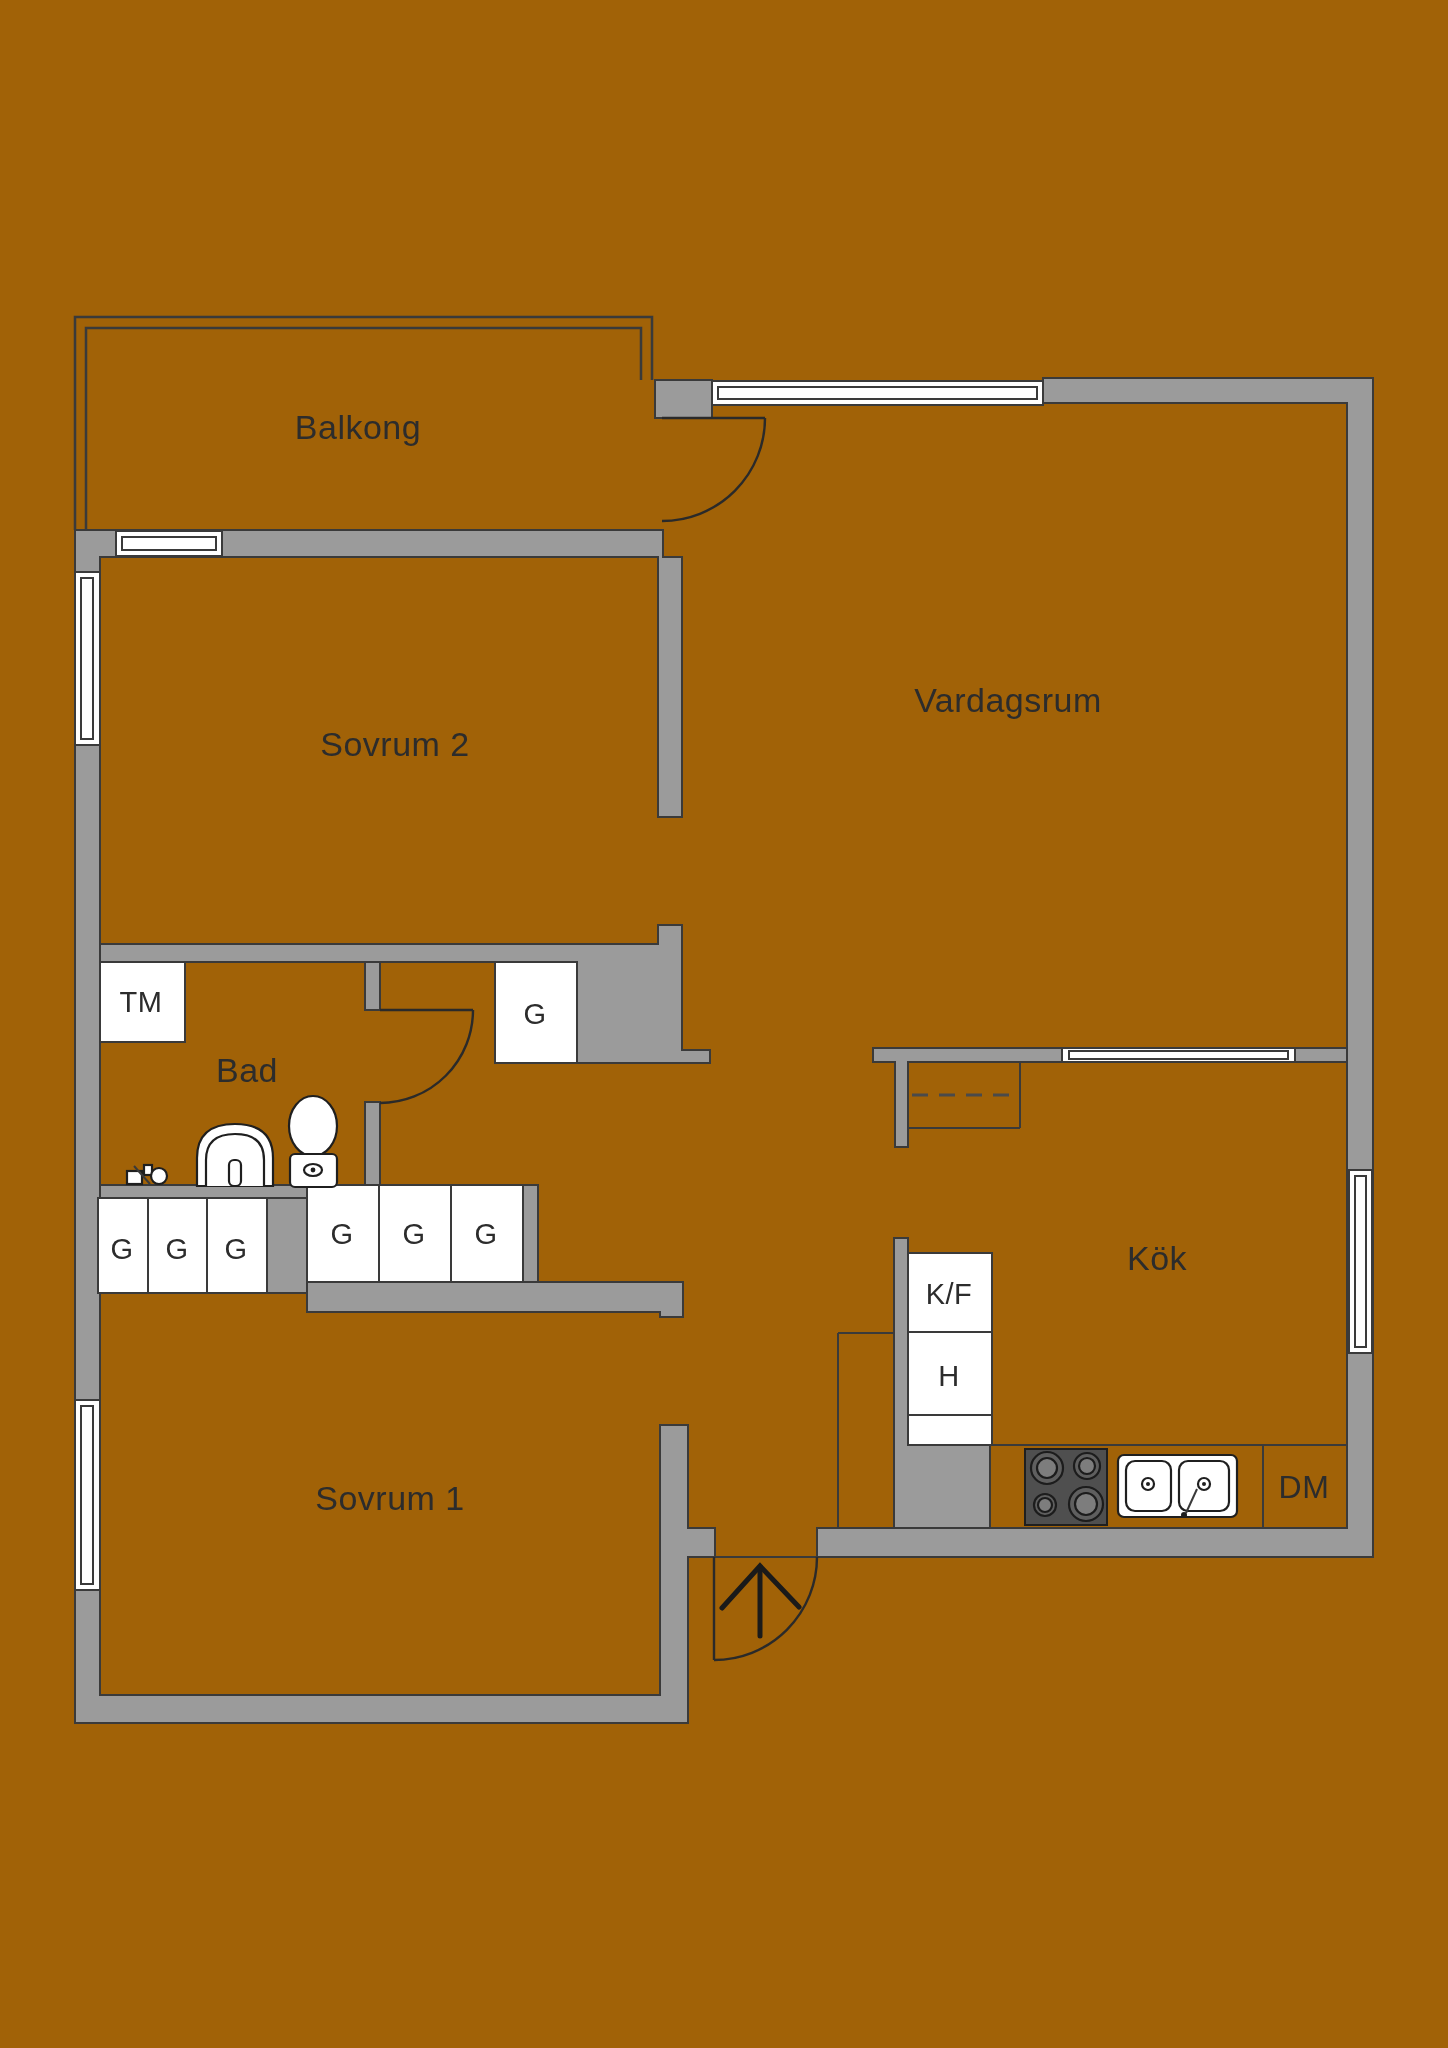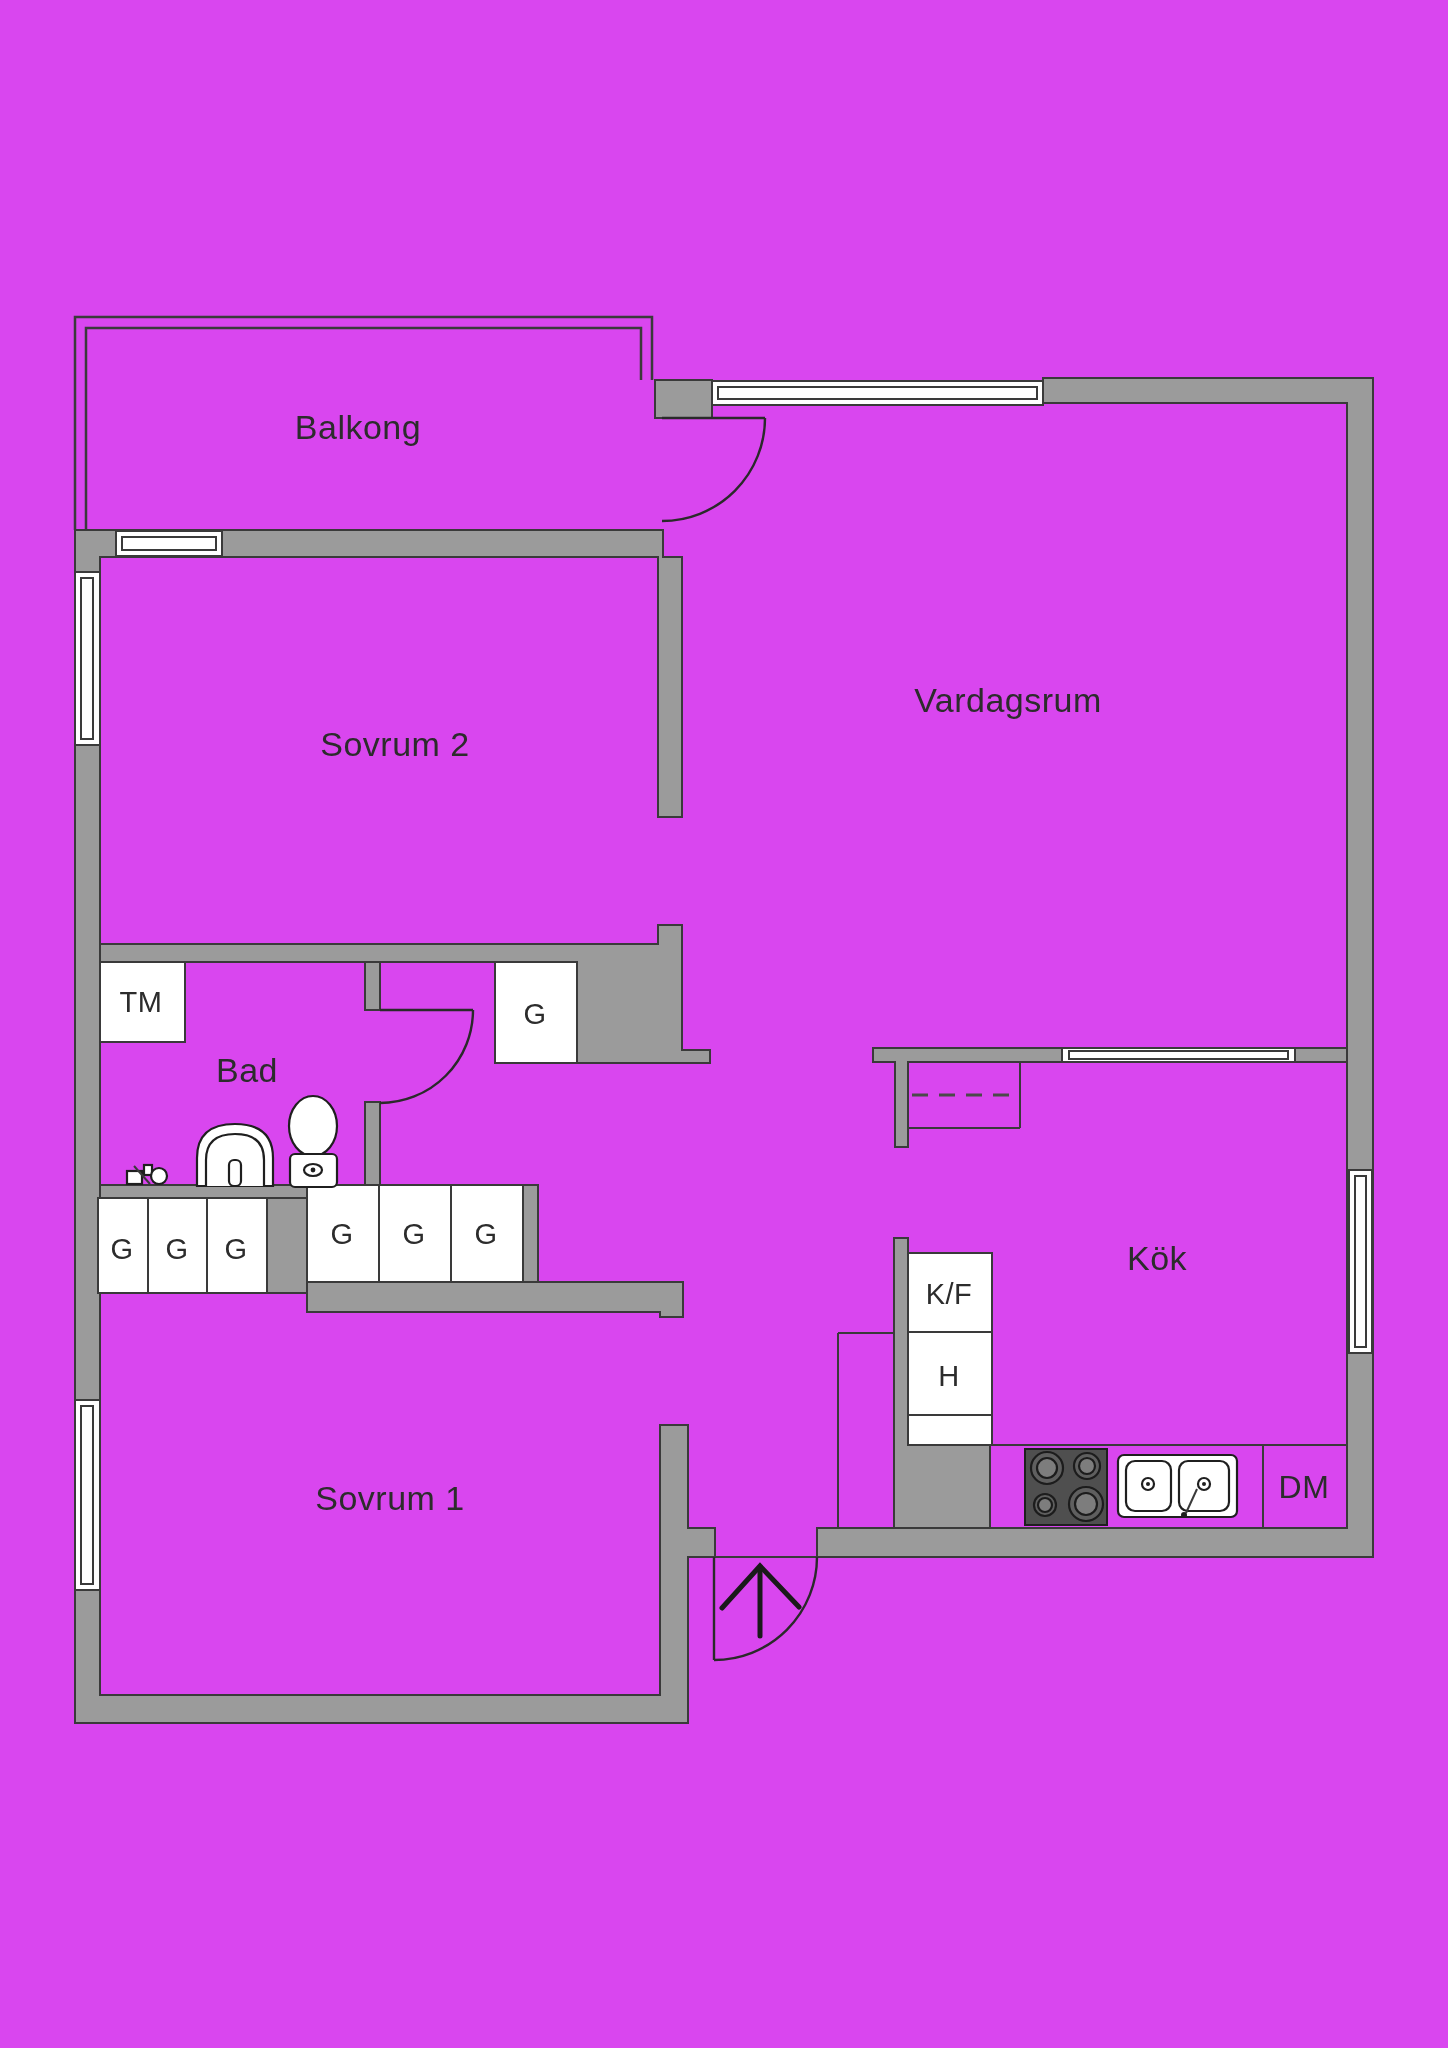--- a/index.html
+++ b/index.html
@@ -1,17 +1,17 @@
 <!DOCTYPE html>
 <html style="--wall: #9b9b9b; --line: #3a3a3a; --text: #2c2c2c; --stove: #4f4f4f;"><head>
 <meta charset="utf-8">
 <style>
   html,body{margin:0;padding:0;background:#ffffff;}
   body{width:1448px;height:2048px;font-family:"Liberation Sans",sans-serif;}
-  .plan-wrap{position:relative;width:1448px;height:2048px;background:#d946ef;}
+  .plan-wrap{position:relative;width:1448px;height:2048px;background:#a16207;}
   svg{position:absolute;left:0;top:0;}
   .wall{fill:var(--wall,#9b9b9b);stroke:var(--line,#3a3a3a);stroke-width:2;}
   .thin{stroke:var(--line,#3a3a3a);stroke-width:2;fill:none;}
   .thin25{stroke:var(--line,#3a3a3a);stroke-width:2.5;fill:none;}
   .whitebox{fill:#ffffff;stroke:var(--line,#3a3a3a);stroke-width:2;}
   .fixline{stroke:#1f1f1f;stroke-width:2.2;fill:#ffffff;}
   .door{stroke:#2a2a2a;stroke-width:2.4;fill:none;}
   .dashed{stroke:#4a4a4a;stroke-width:3;stroke-dasharray:16 11;fill:none;}
   .arrow{stroke:#1a1a1a;stroke-width:5;fill:none;stroke-linecap:round;stroke-linejoin:miter;}
   text{fill:var(--text,#2c2c2c);text-anchor:middle;letter-spacing:0.5px;}

